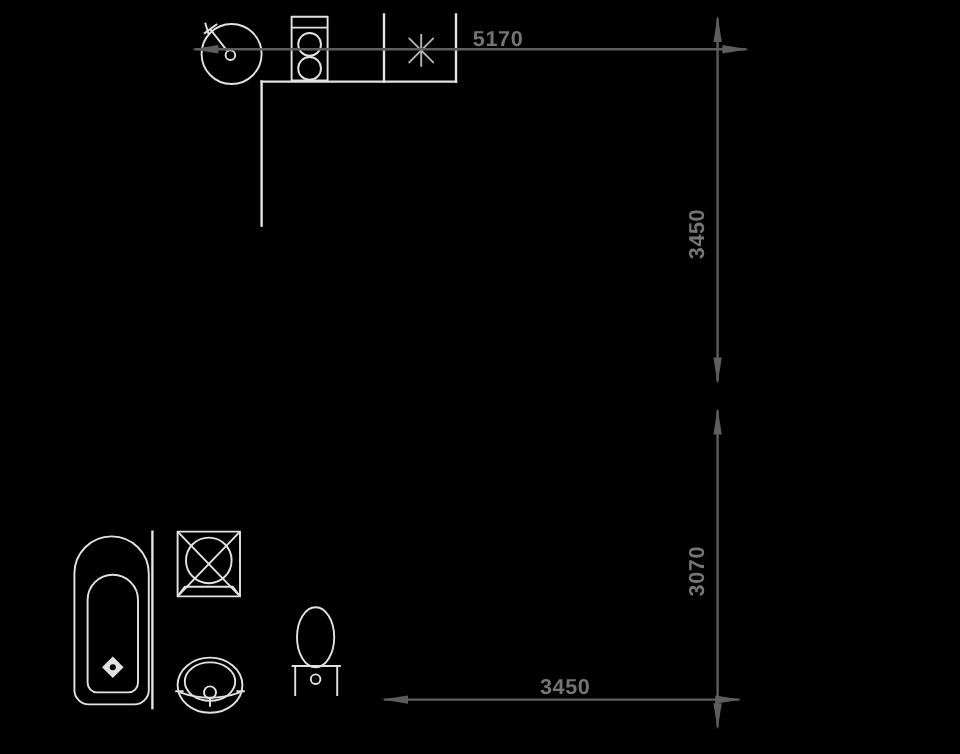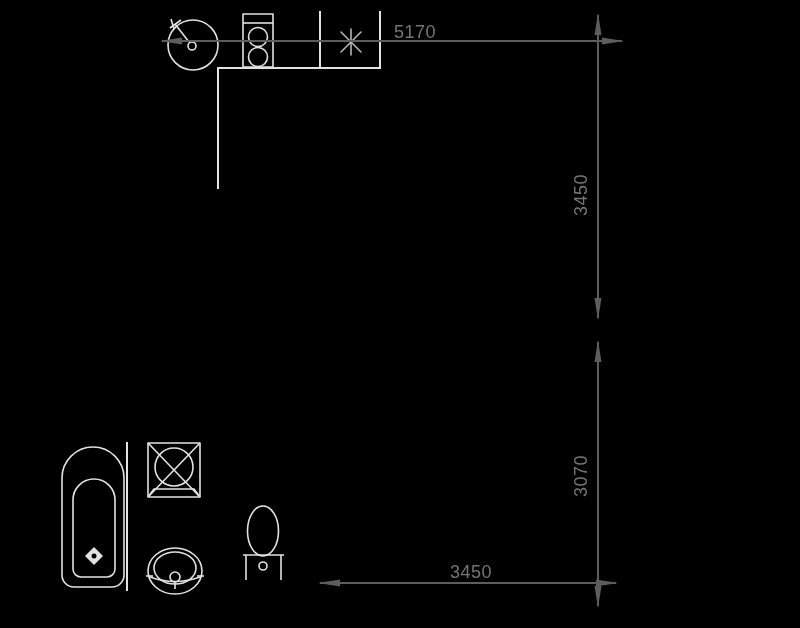--- a/index.html
+++ b/index.html
@@ -8,20 +8,21 @@
     width: 800px;
     height: 628px;
     overflow: hidden;
     background: var(--background, #000);
   }
   .canvas {
     position: relative;
     width: 776px;
     height: 628px;
     background: var(--background, #000);
+    font-weight: bold;
   }
   svg { display: block; }
   .wall {
     stroke: var(--wall, #e2e2e2);
     stroke-width: 2;
     fill: none;
     stroke-linecap: square;
   }
   .fixture {
     stroke: var(--wall, #e2e2e2);

